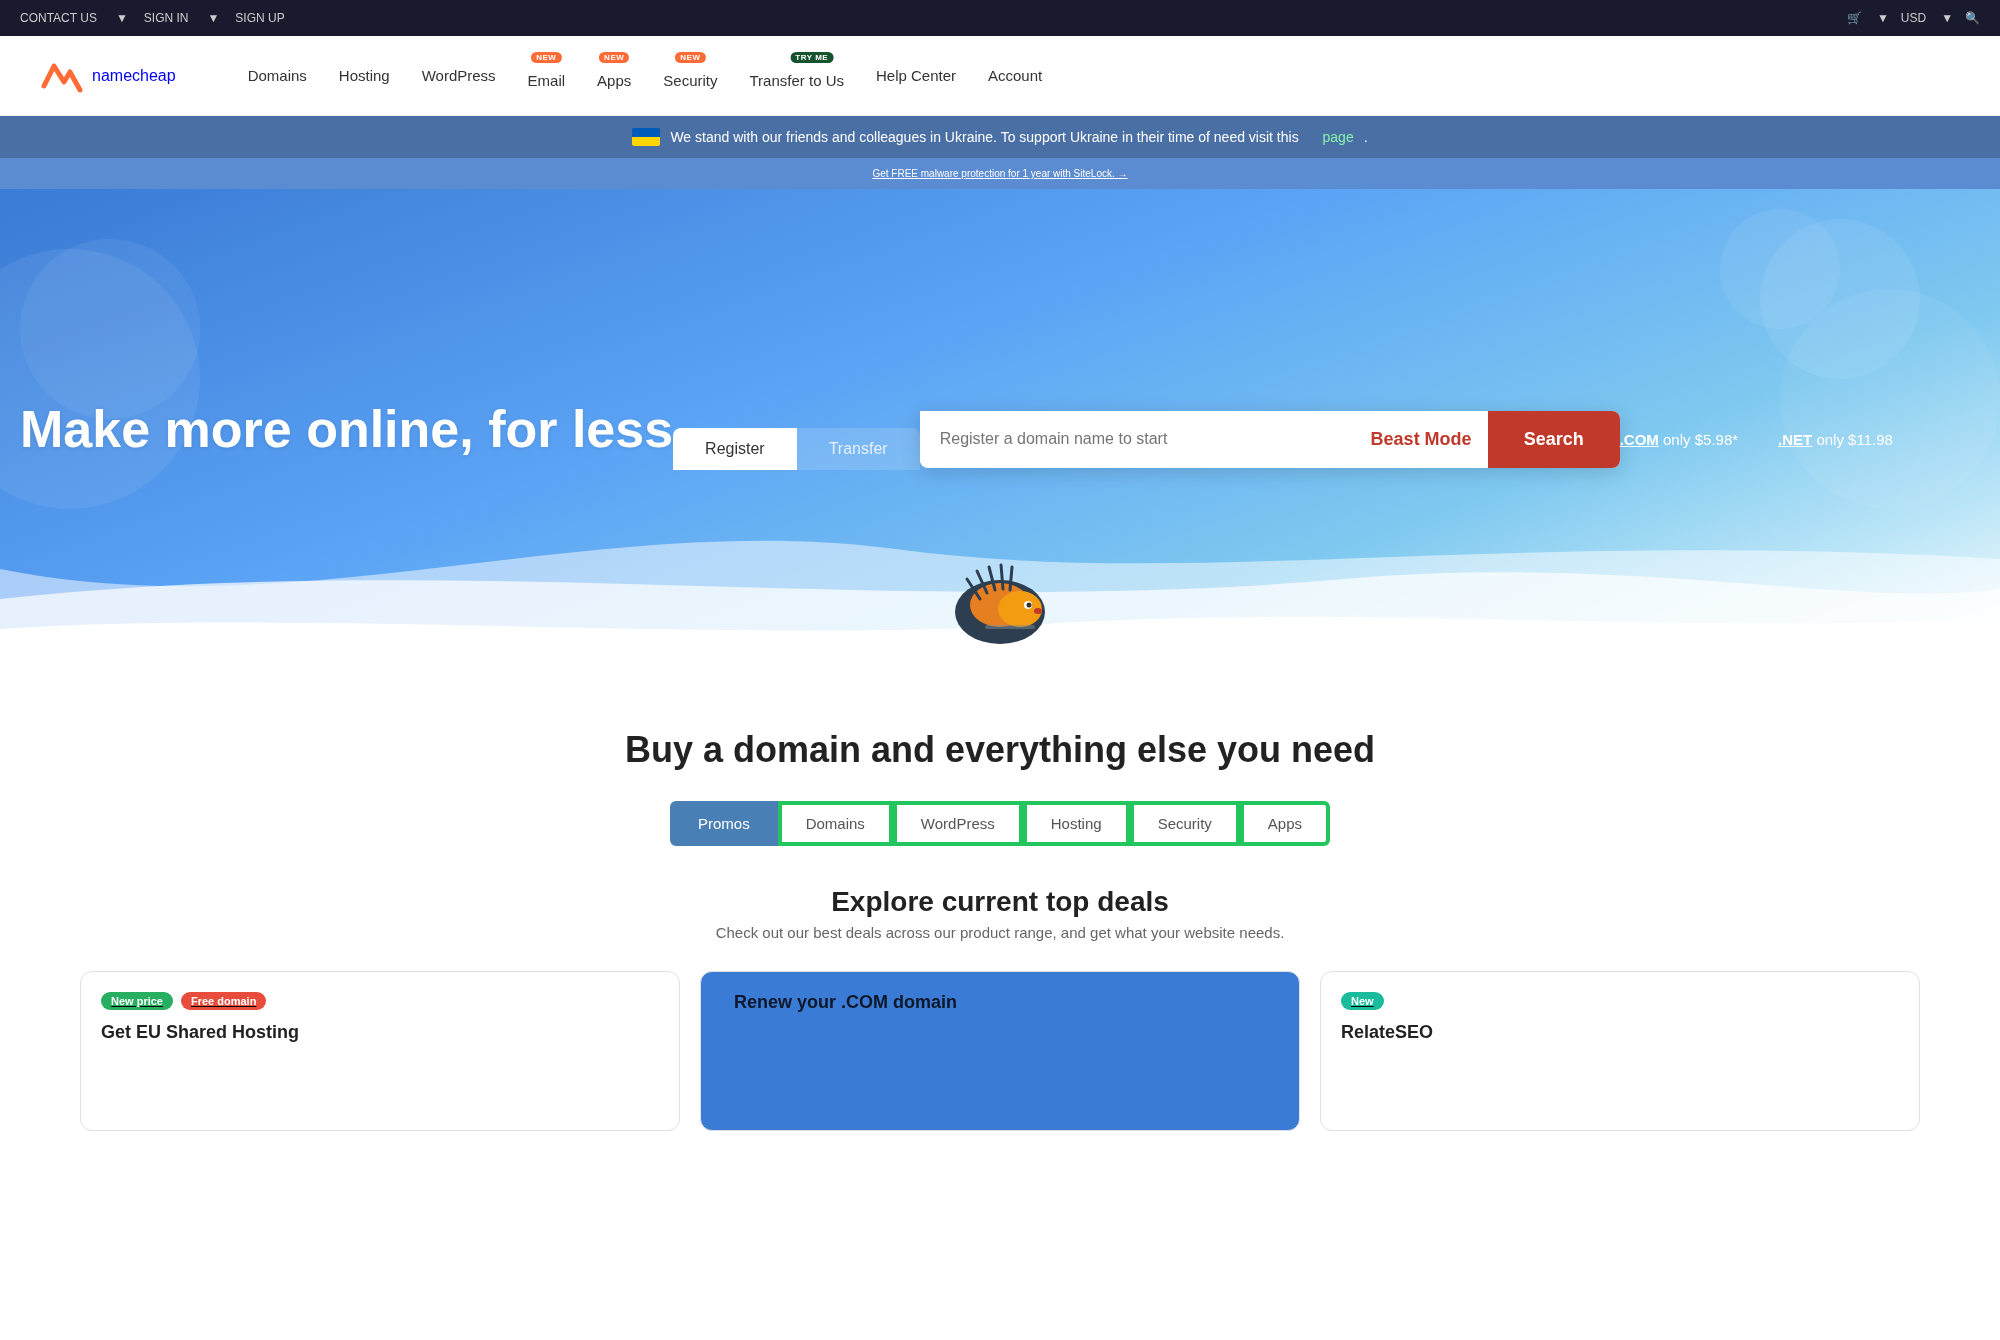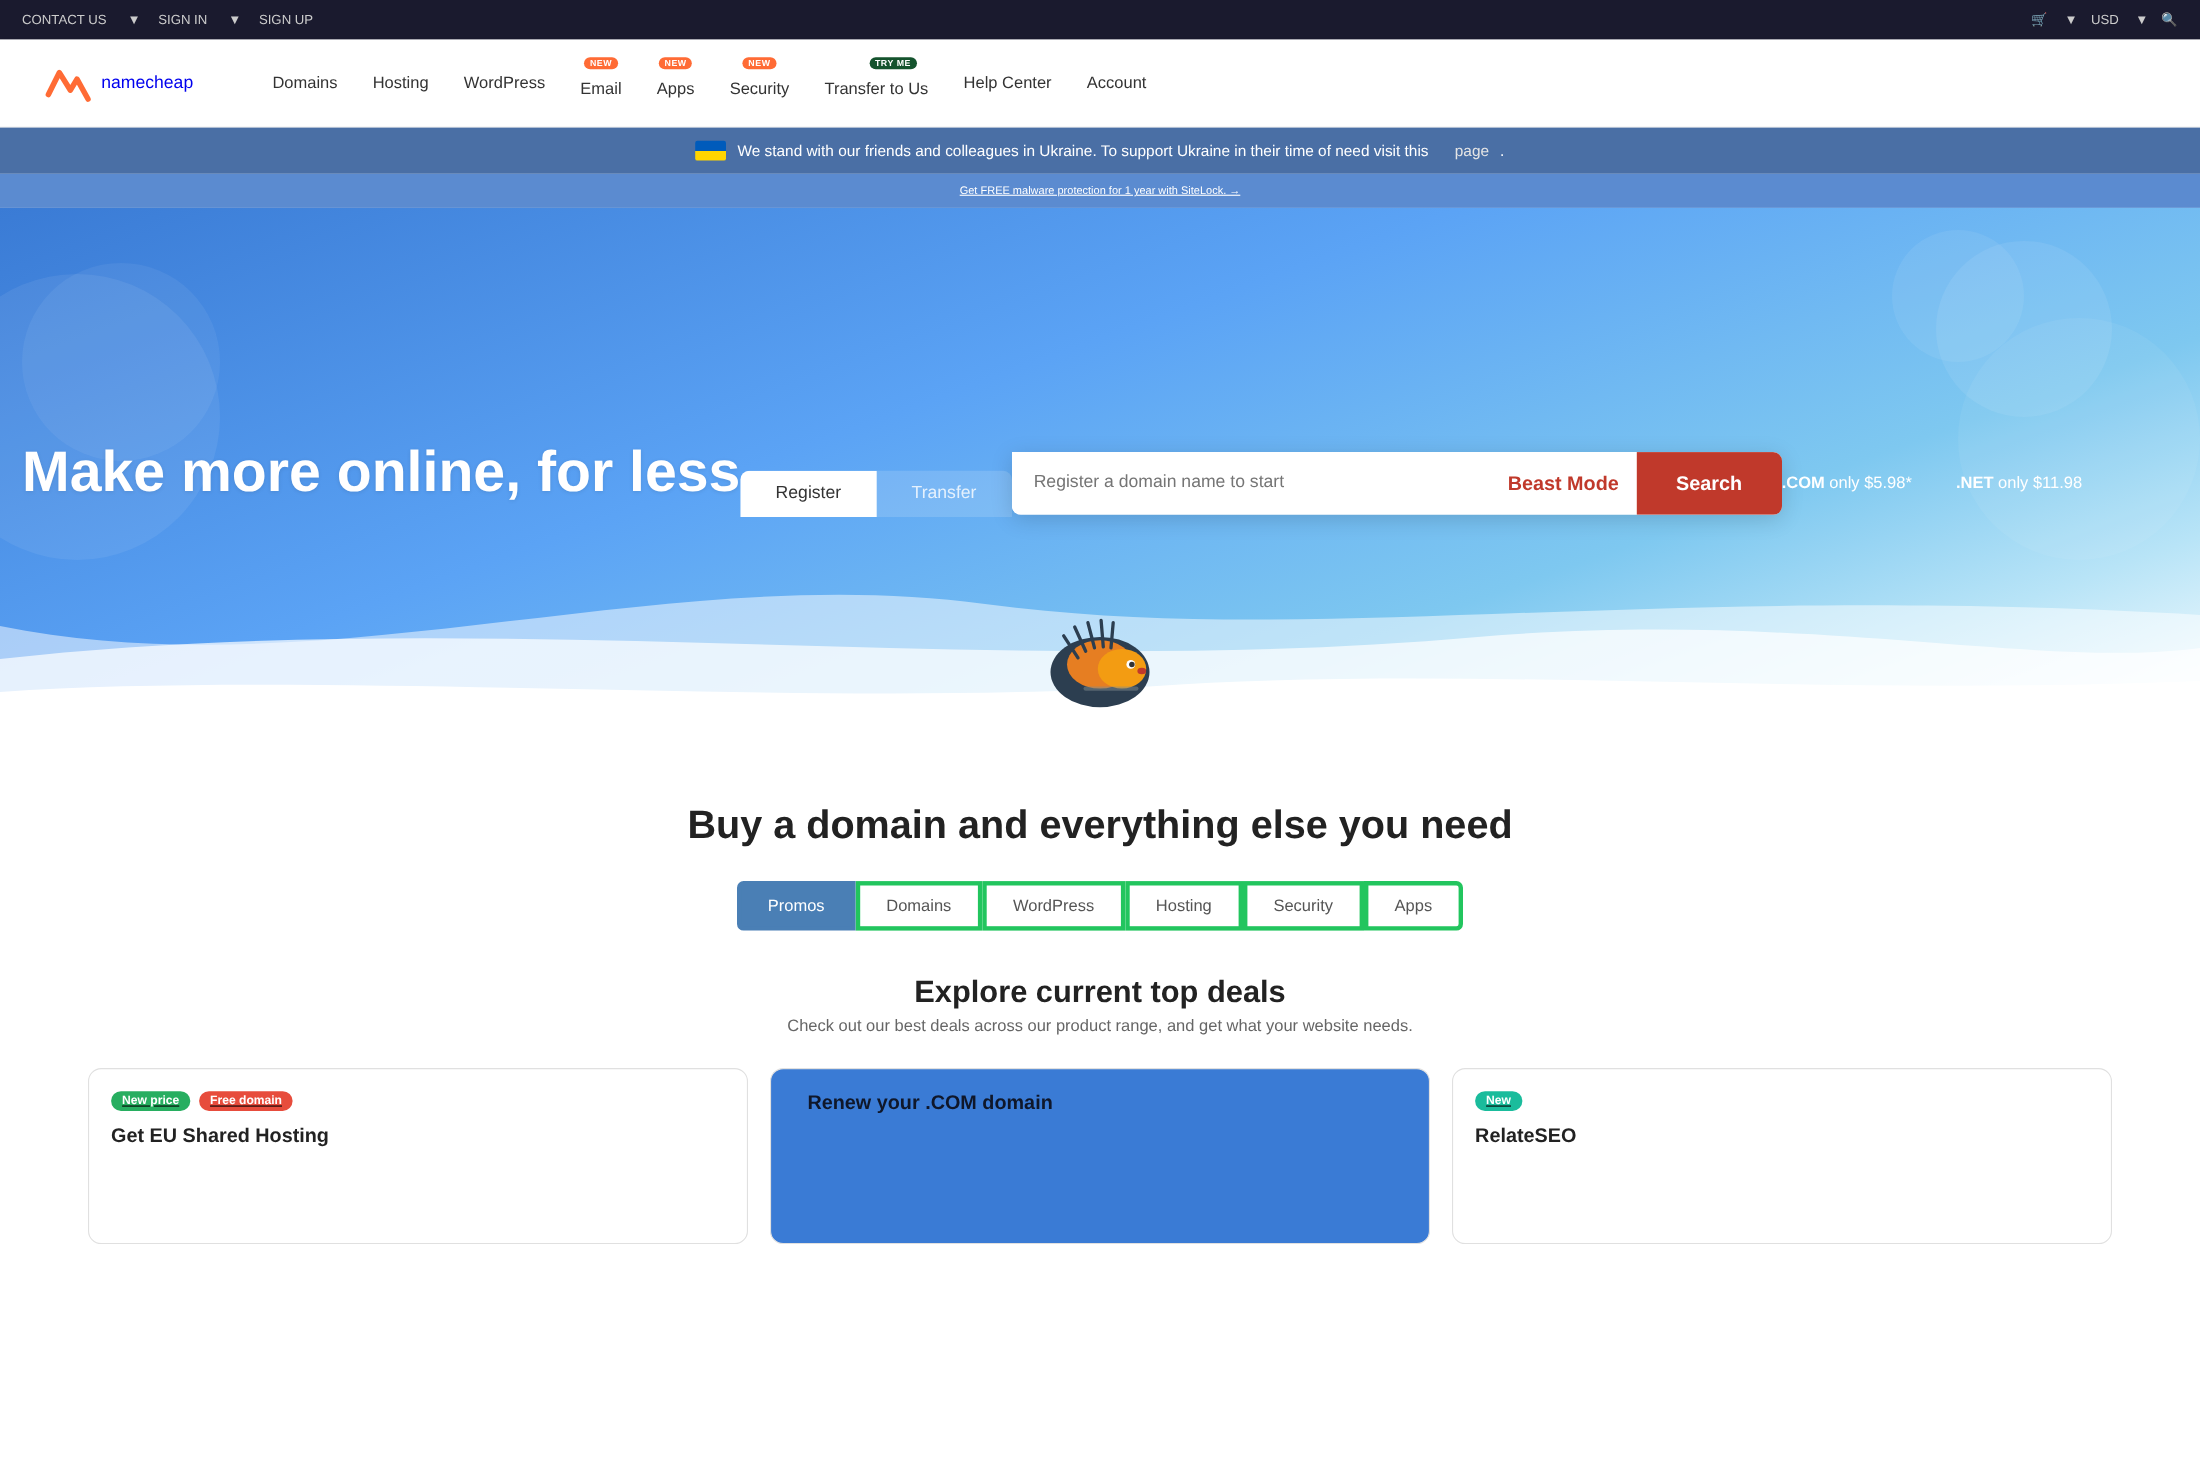--- a/index.html
+++ b/index.html
@@ -62,21 +62,21 @@
       background: #4a6fa5;
       color: #fff;
       text-align: left;
       padding: 12px 20px;
       font-size: 14px;
       display: flex;
       align-items: center;
       justify-content: center;
       gap: 10px;
     }
-    .ukraine-banner a { color: #e5e5e5; }
+    .ukraine-banner a { color: #86efac; }
 
     
     .promo-banner {
       background: #5b8bd0;
       color: #fff;
       text-align: center;
       padding: 10px;
       font-size: 10px;
     }
     .promo-banner a { color: #fff; text-decoration: underline; }
@@ -193,21 +193,21 @@
       white-space: nowrap;
     }
 
     .domain-pricing {
       display: flex;
       gap: 40px;
       color: #fff;
       font-size: 15px;
       margin-bottom: 20px;
     }
-    .domain-pricing a { color: #fff; font-weight: 600; }
+    .domain-pricing a { color: #fff; text-decoration: underline; font-weight: 600; }
 
     
     .bottom-section {
       background: #fff;
       padding: 60px 40px 40px;
     }
 
     .bottom-section h2 {
       text-align: center;
       font-size: 36px;

